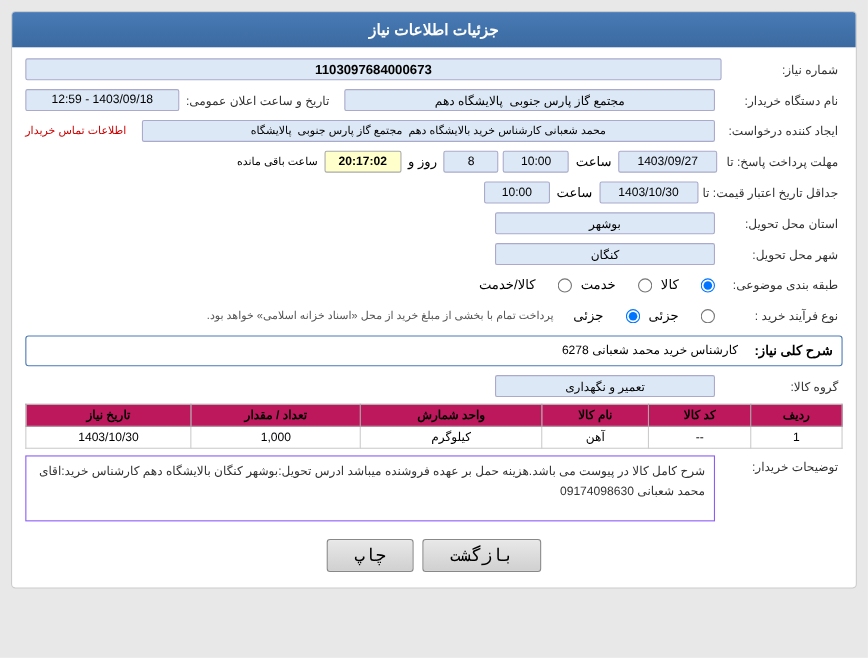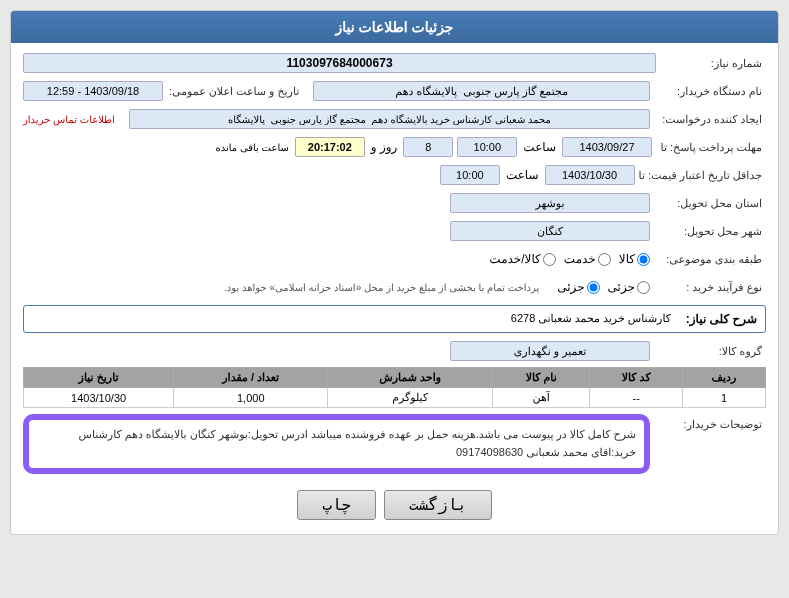--- a/index.html
+++ b/index.html
@@ -67,52 +67,52 @@
     .flex1 { flex: 1; }
     .section-title {
       font-weight: bold;
       font-size: 12px;
       color: #333;
       margin: 6px 0 4px 0;
       border-bottom: 1px solid #ddd;
       padding-bottom: 2px;
     }
     .radio-group { display: flex; align-items: center; gap: 8px; }
-    .radio-item { display: flex; align-items: center; gap: 2px; }
+    .radio-item { display: flex; align-items: center; gap: 20px; }
     .info-box {
       border: 1px solid #4a7ab5;
       border-radius: 3px;
       padding: 6px 8px;
       margin: 6px 0;
       background: #fff;
     }
     table.data-table {
       width: 100%;
       border-collapse: collapse;
       margin: 4px 0;
       font-size: 11px;
     }
     table.data-table th {
-      background: #a3a3a3;
+      background: #be185d;
       border: 1px solid #aaa;
       padding: 3px 6px;
       text-align: center;
       font-weight: bold;
     }
     table.data-table td {
       border: 1px solid #ccc;
       padding: 3px 6px;
       text-align: center;
     }
     table.data-table tr:nth-child(even) td {
       background: #f5f5f5;
     }
     .desc-box {
-      border: 6px solid #8b5cf6;
-      border-radius: 10px;
+      border: 1px solid #8b5cf6;
+      border-radius: 0;
       padding: 6px 8px;
       min-height: 60px;
       font-size: 11px;
       color: #333;
       line-height: 1.6;
       margin-bottom: 6px;
     }
     .buttons {
       display: flex;
       justify-content: center;

